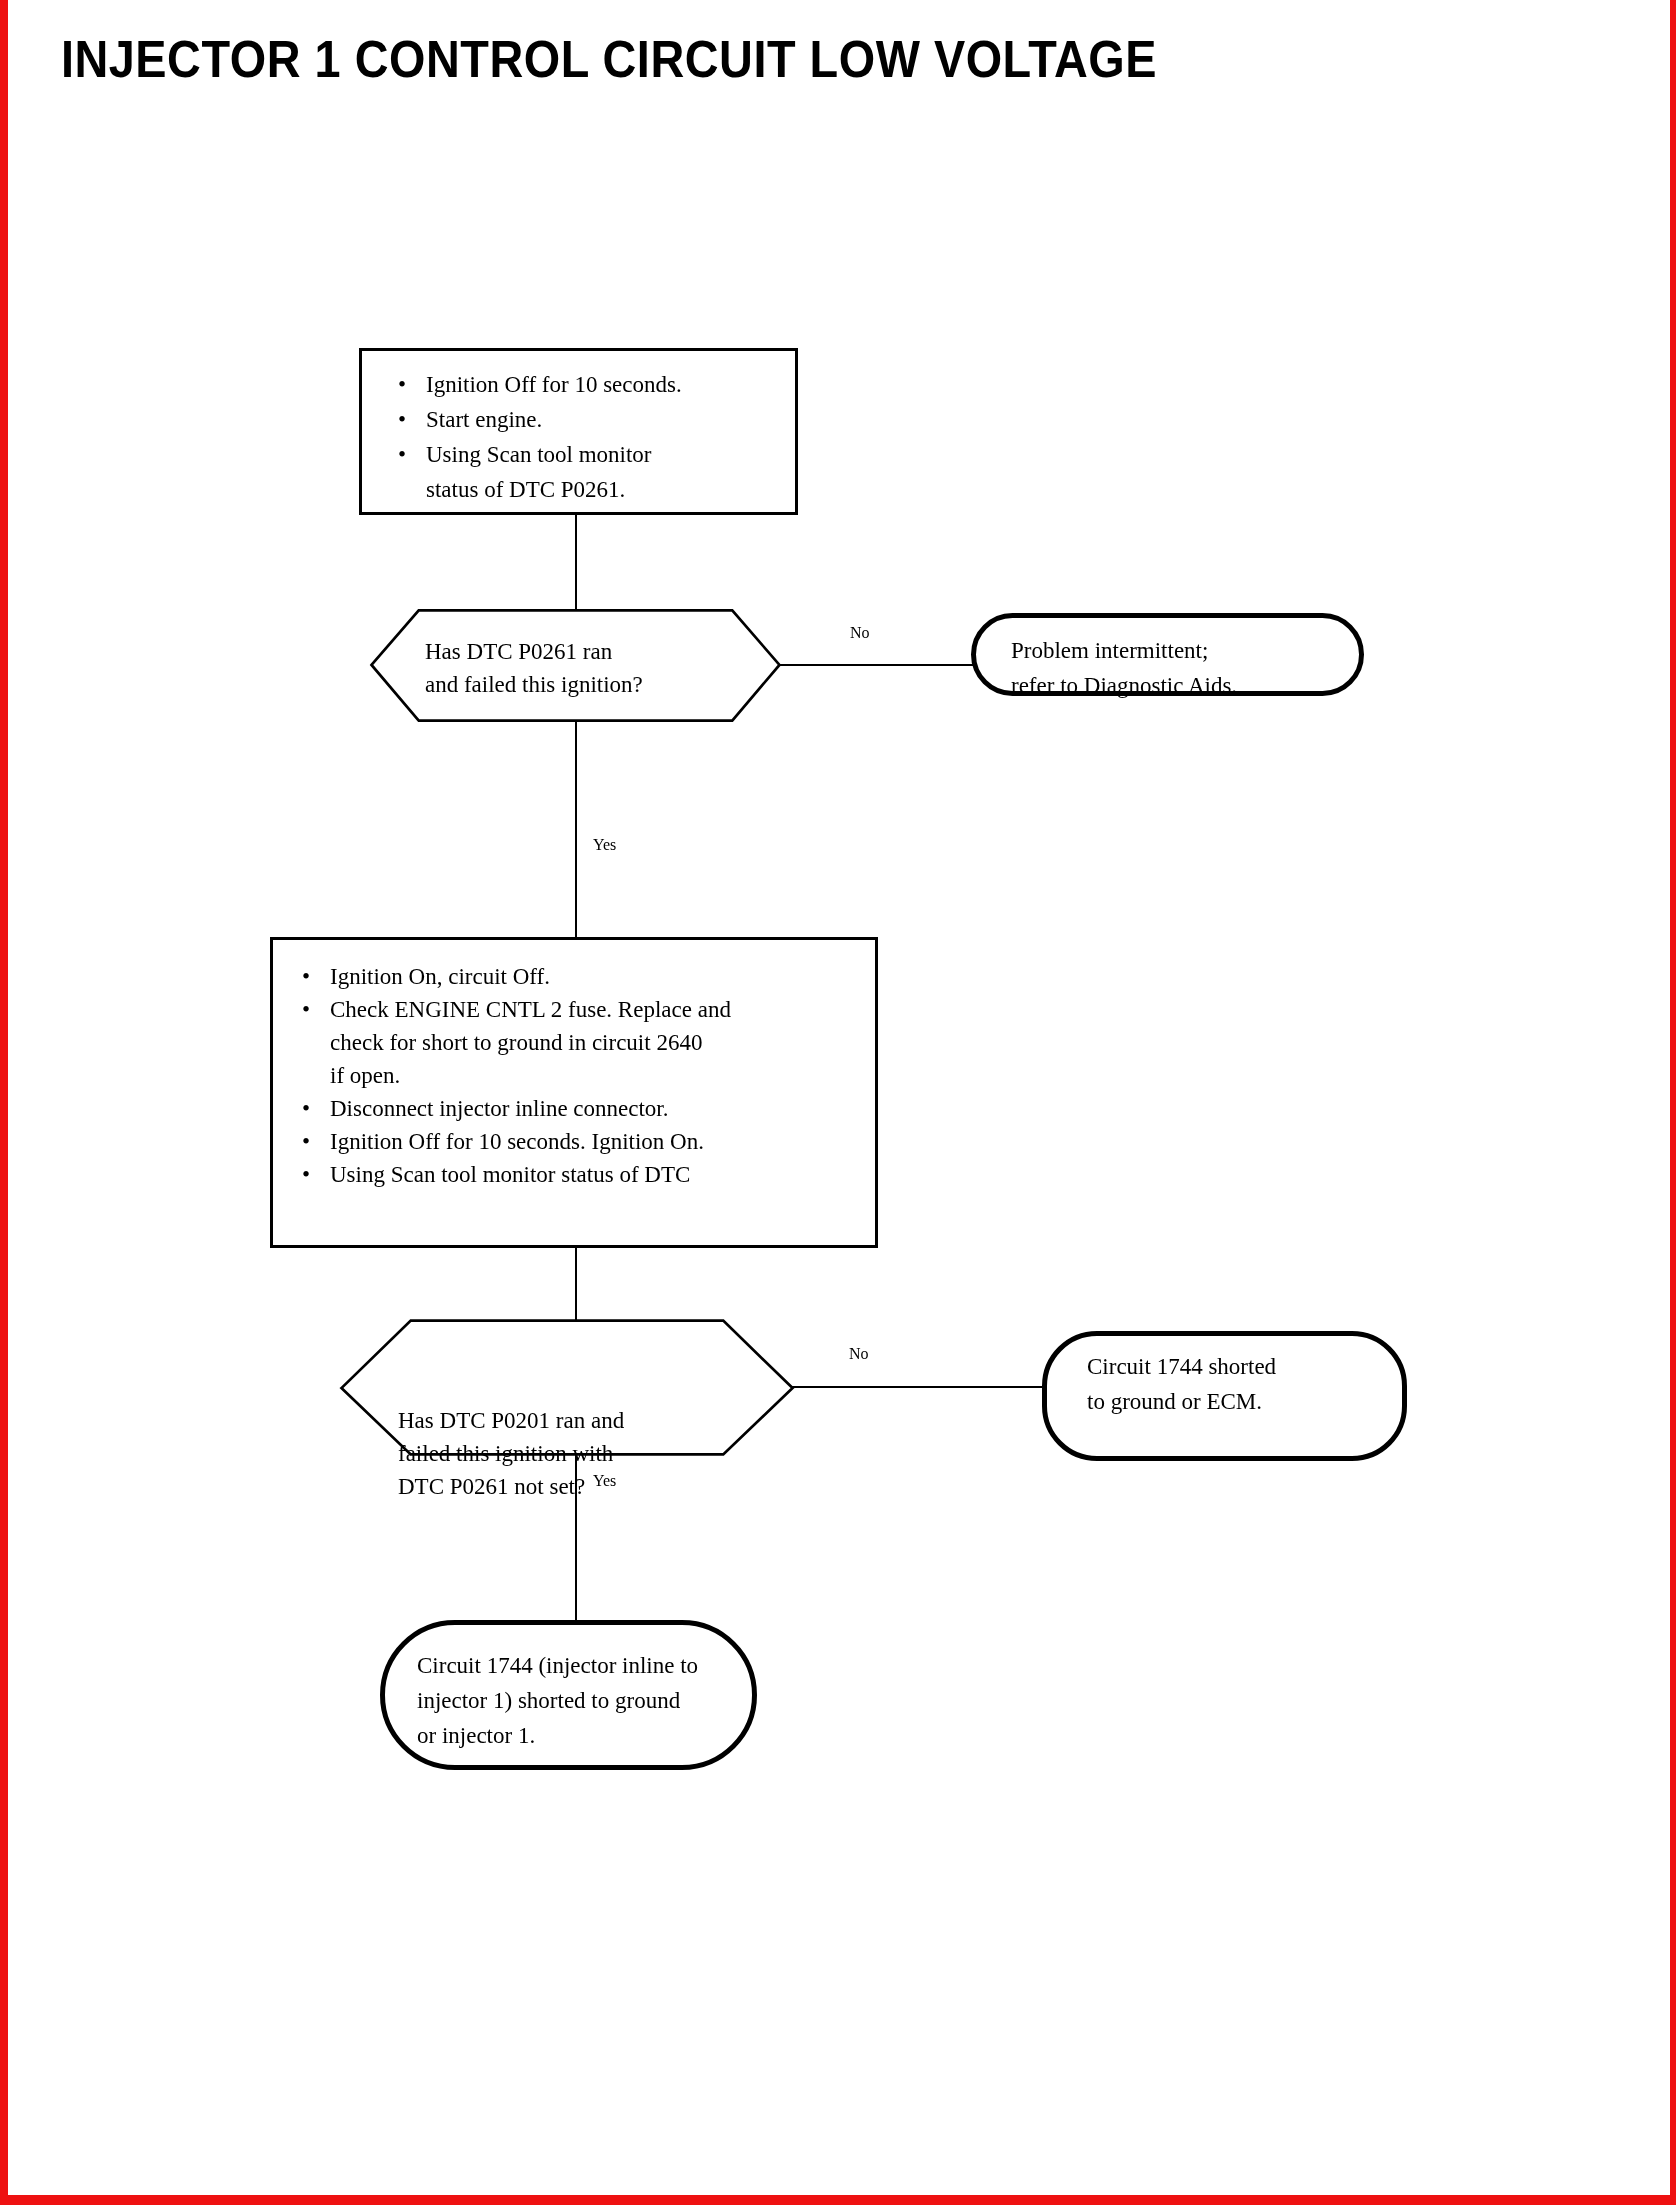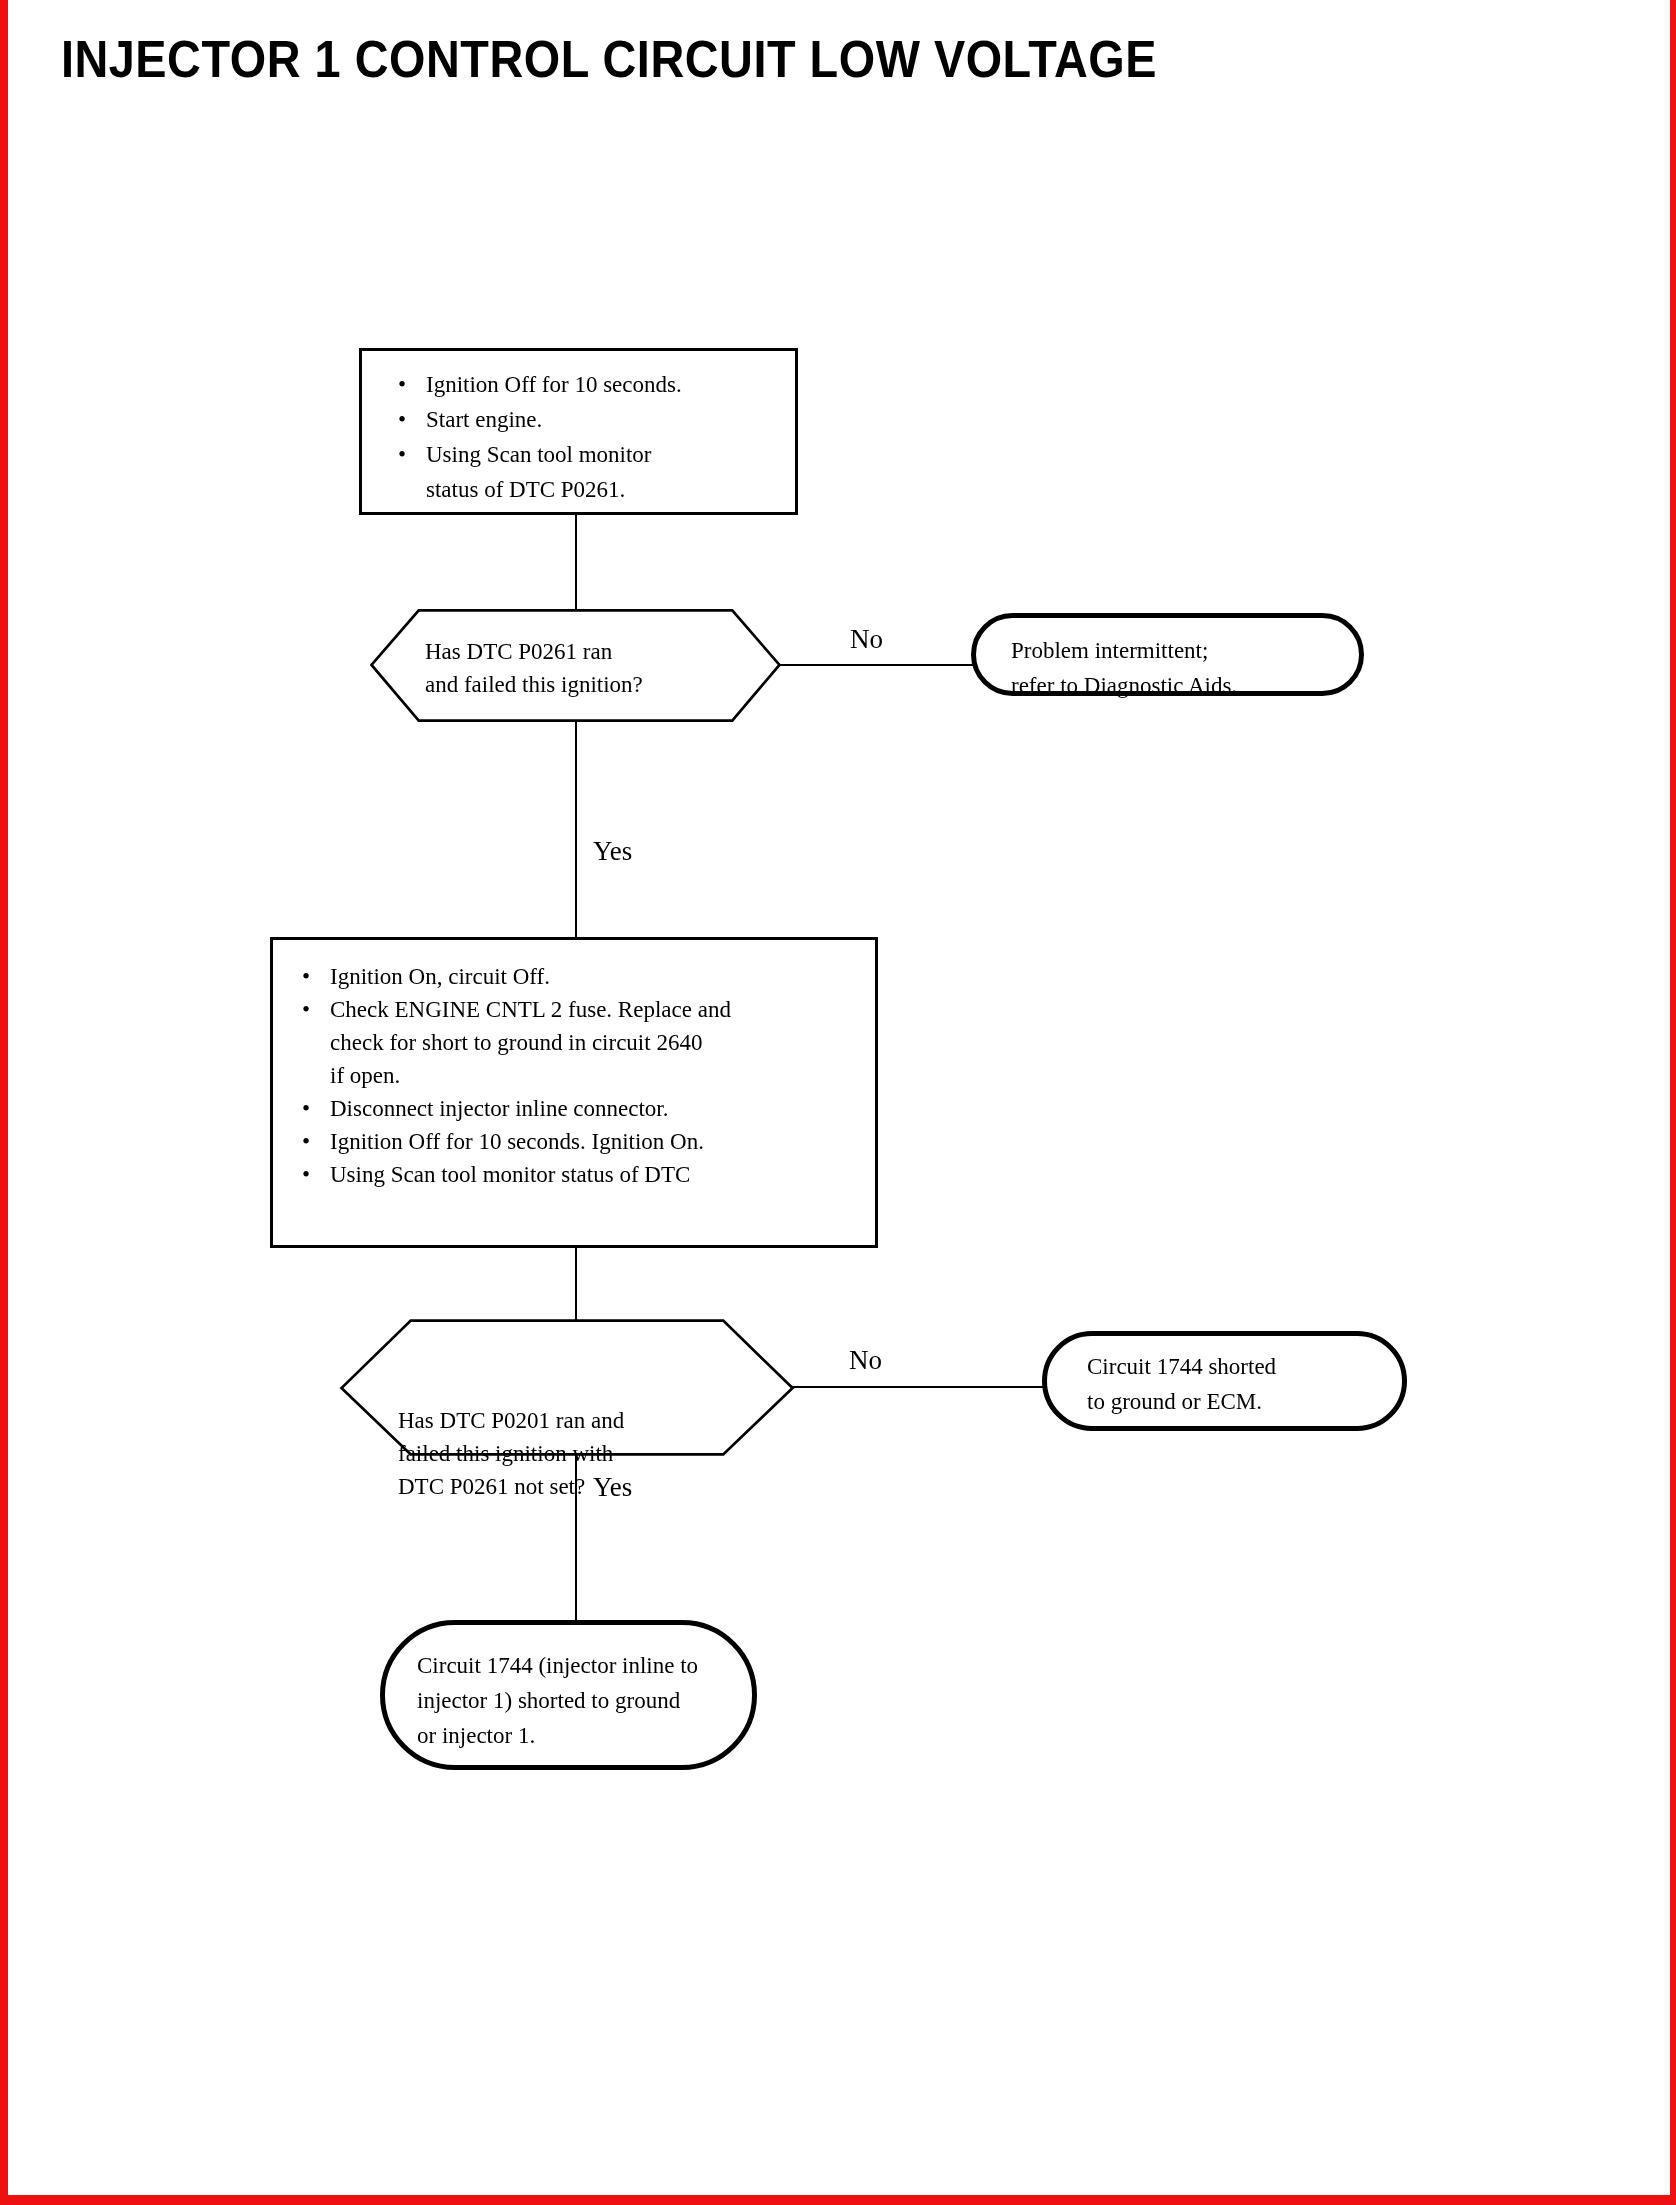--- a/index.html
+++ b/index.html
@@ -30,26 +30,26 @@
   .bullet.empty{visibility:hidden;}
   .rtext{white-space:nowrap;}
   .tline{white-space:nowrap;}
   .step1-pad{padding:16px 4.9px 0 36px;line-height:35px;}
   .step2-pad{padding:19.5px 4.9px 0 29px;line-height:33px;}
   .dec1-text{left:425px;top:635px;}
   .dec2-text{left:398px;top:1338px;}
   .pill1-pad{padding:14.6px 0 0 35px;line-height:35px;}
   .pill2-pad{padding:13.4px 0 0 40px;line-height:35px;}
   .pill3-pad{padding:23px 0 0 32px;line-height:35px;}
-  .edge-label{position:absolute;font-size:27px;z-index:3;}
+  .edge-label{position:absolute;font-size:16px;z-index:3;}
   
   #rect-step1{left:359px;top:348px;width:439px;height:167px;}
   #rect-step2{left:270px;top:937px;width:608px;height:311px;}
   #pill-result1{left:971px;top:613px;width:393px;height:83px;border-radius:54px;}
-  #pill-result2{left:1042px;top:1331px;width:365px;height:100px;border-radius:55px;}
+  #pill-result2{left:1042px;top:1331px;width:365px;height:130px;border-radius:55px;}
   #pill-result3{left:380px;top:1620px;width:377px;height:150px;border-radius:75px;}
   #hex1{left:368px;top:608px;}
   #hex2{left:339px;top:1318px;}
   #line-v1{left:575px;top:514px;width:2.4px;height:98px;}
   #line-no1{left:778px;top:664px;width:195px;height:2.4px;}
   #line-v2{left:575px;top:720px;width:2.4px;height:219px;}
   #line-v3{left:575px;top:1247px;width:2.4px;height:75px;}
   #line-no2{left:790px;top:1386px;width:255px;height:2.4px;}
   #line-v4{left:575px;top:1453px;width:2.4px;height:168px;}
   #label-no1{left:850px;top:624px;}

